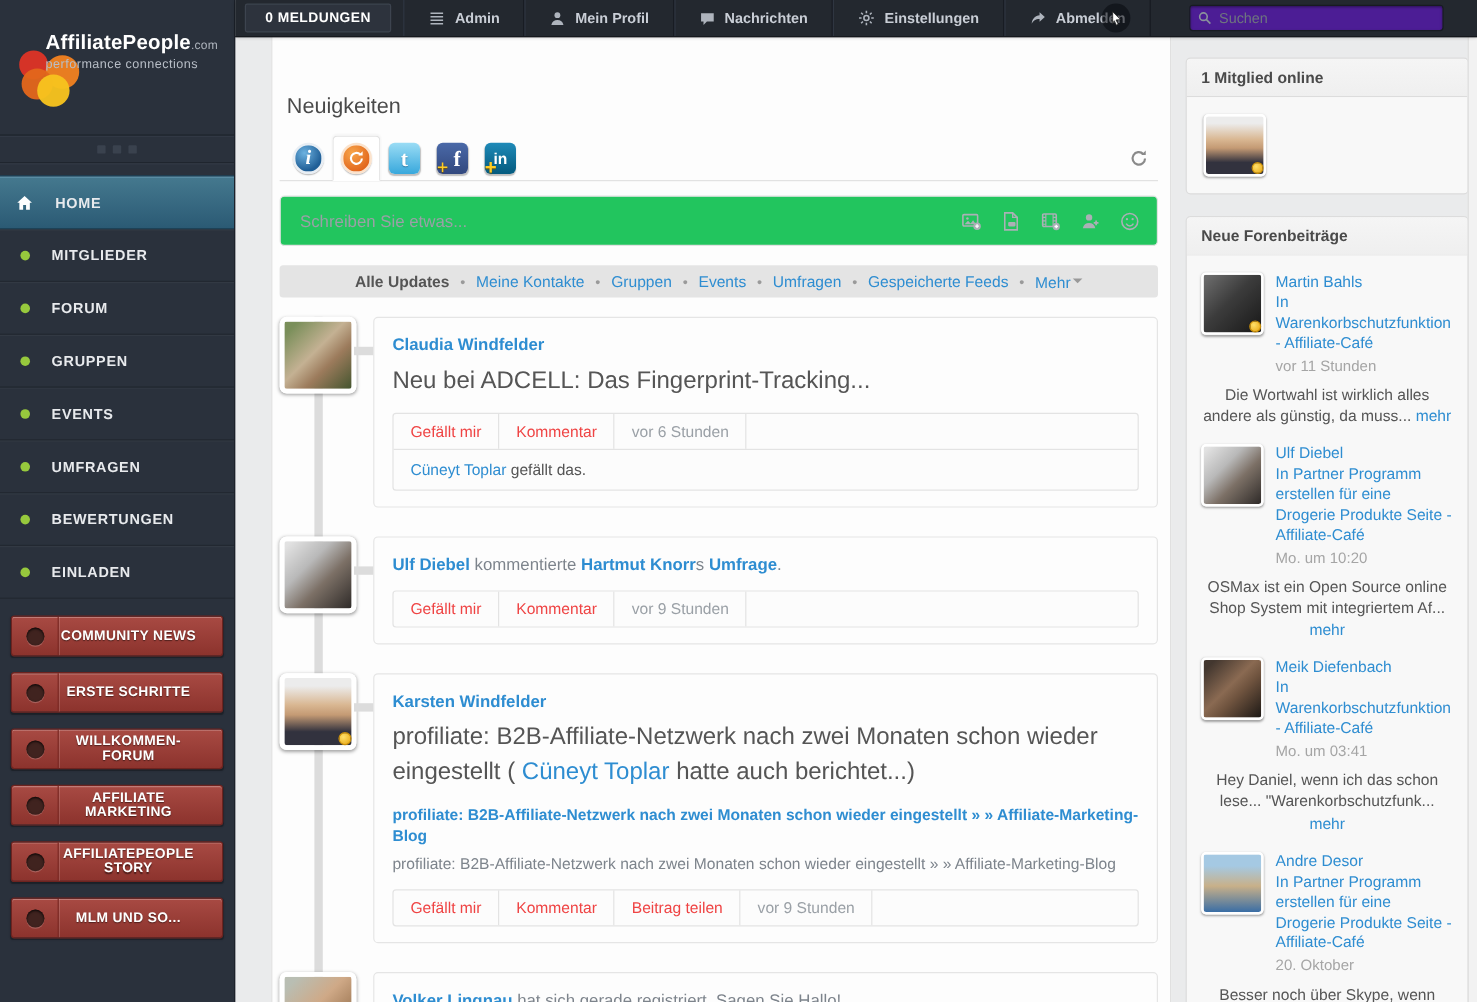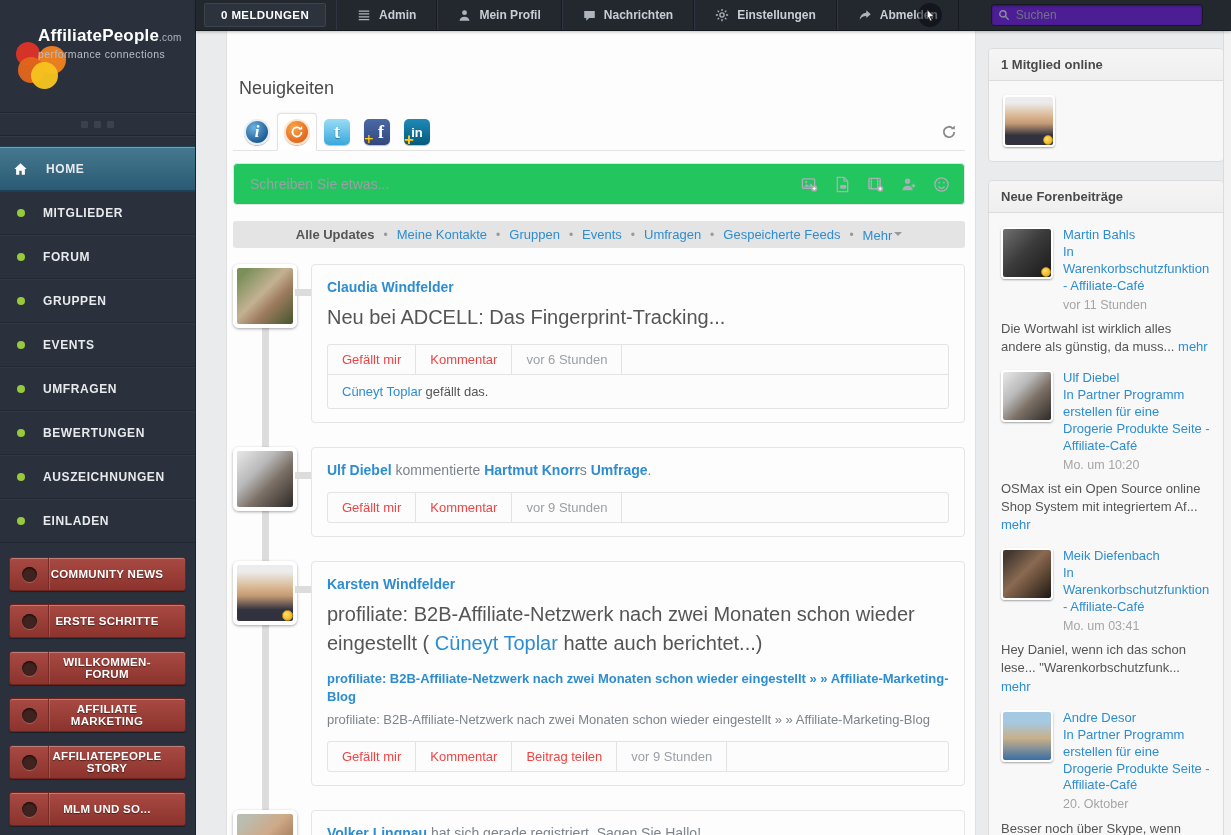--- a/index.html
+++ b/index.html
@@ -135,21 +135,21 @@
            position:relative;flex-shrink:0;box-sizing:content-box;cursor:pointer;}
   .pbadge{position:absolute;right:0;bottom:0;width:10px;height:10px;border-radius:50%;
           background:radial-gradient(circle at 35% 35%,#ffe06a,#e8a50f);border:1px solid #c98f0a;box-sizing:border-box;}
   .forum-list{padding:4px 12px 12px;}
   .post{padding:10px 0 4px;}
   .post-top{display:flex;gap:10px;}
   .pmeta{font-size:13px;line-height:1.3;}
   .pname{color:#2e8dd1;font-weight:normal;cursor:pointer;display:block;}
   .ptopic{color:#2e8dd1;cursor:pointer;}
   .pdate{color:#a5a5a5;font-size:12.5px;margin-top:2px;}
-  .pexcerpt{font-size:13px;color:#555;margin-top:7px;line-height:1.4;}
+  .pexcerpt{font-size:13px;color:#555;margin-top:7px;line-height:1.4;text-align:center;}
   .pmore{color:#2e8dd1;cursor:pointer;}
 
   .scrollstrip{position:absolute;right:0;top:30px;width:7px;bottom:0;background:#f2f2f2;border-left:1px solid #dcdcdc;}
 
   
   .av-claudia{background:linear-gradient(135deg,#7a8f5a 10%,#c4b193 45%,#9c7b5c 65%,#44552f 100%);}
   .av-ulf{background:linear-gradient(135deg,#e2e2e2 5%,#b9b9b9 35%,#7c7066 60%,#2e2a28 100%);}
   .av-karsten{background:linear-gradient(180deg,#ececec 12%,#d9b792 40%,#c49a74 55%,#32323e 80%);}
   .av-volker{background:linear-gradient(135deg,#b9beb3 10%,#cfa987 45%,#b08a67 65%,#6b705f 100%);}
   .av-martin{background:linear-gradient(135deg,#6a6a6a 5%,#3c3c3c 45%,#181818 100%);}
@@ -202,24 +202,20 @@
         <span class="nav-bullet"></span>
         <span class="nav-label">EVENTS</span>
       </div>
       <div class="nav-item">
         <span class="nav-bullet"></span>
         <span class="nav-label">UMFRAGEN</span>
       </div>
       <div class="nav-item">
         <span class="nav-bullet"></span>
         <span class="nav-label">BEWERTUNGEN</span>
-      </div>
-      <div class="nav-item">
-        <span class="nav-bullet"></span>
-        <span class="nav-label">AUSZEICHNUNGEN</span>
       </div>
       <div class="nav-item">
         <span class="nav-bullet"></span>
         <span class="nav-label">EINLADEN</span>
       </div>
     </nav>
   <div class="side-sep"></div>
   <div id="side-btns">
       <div class="side-btn">
         <span class="rb-circle"></span>

